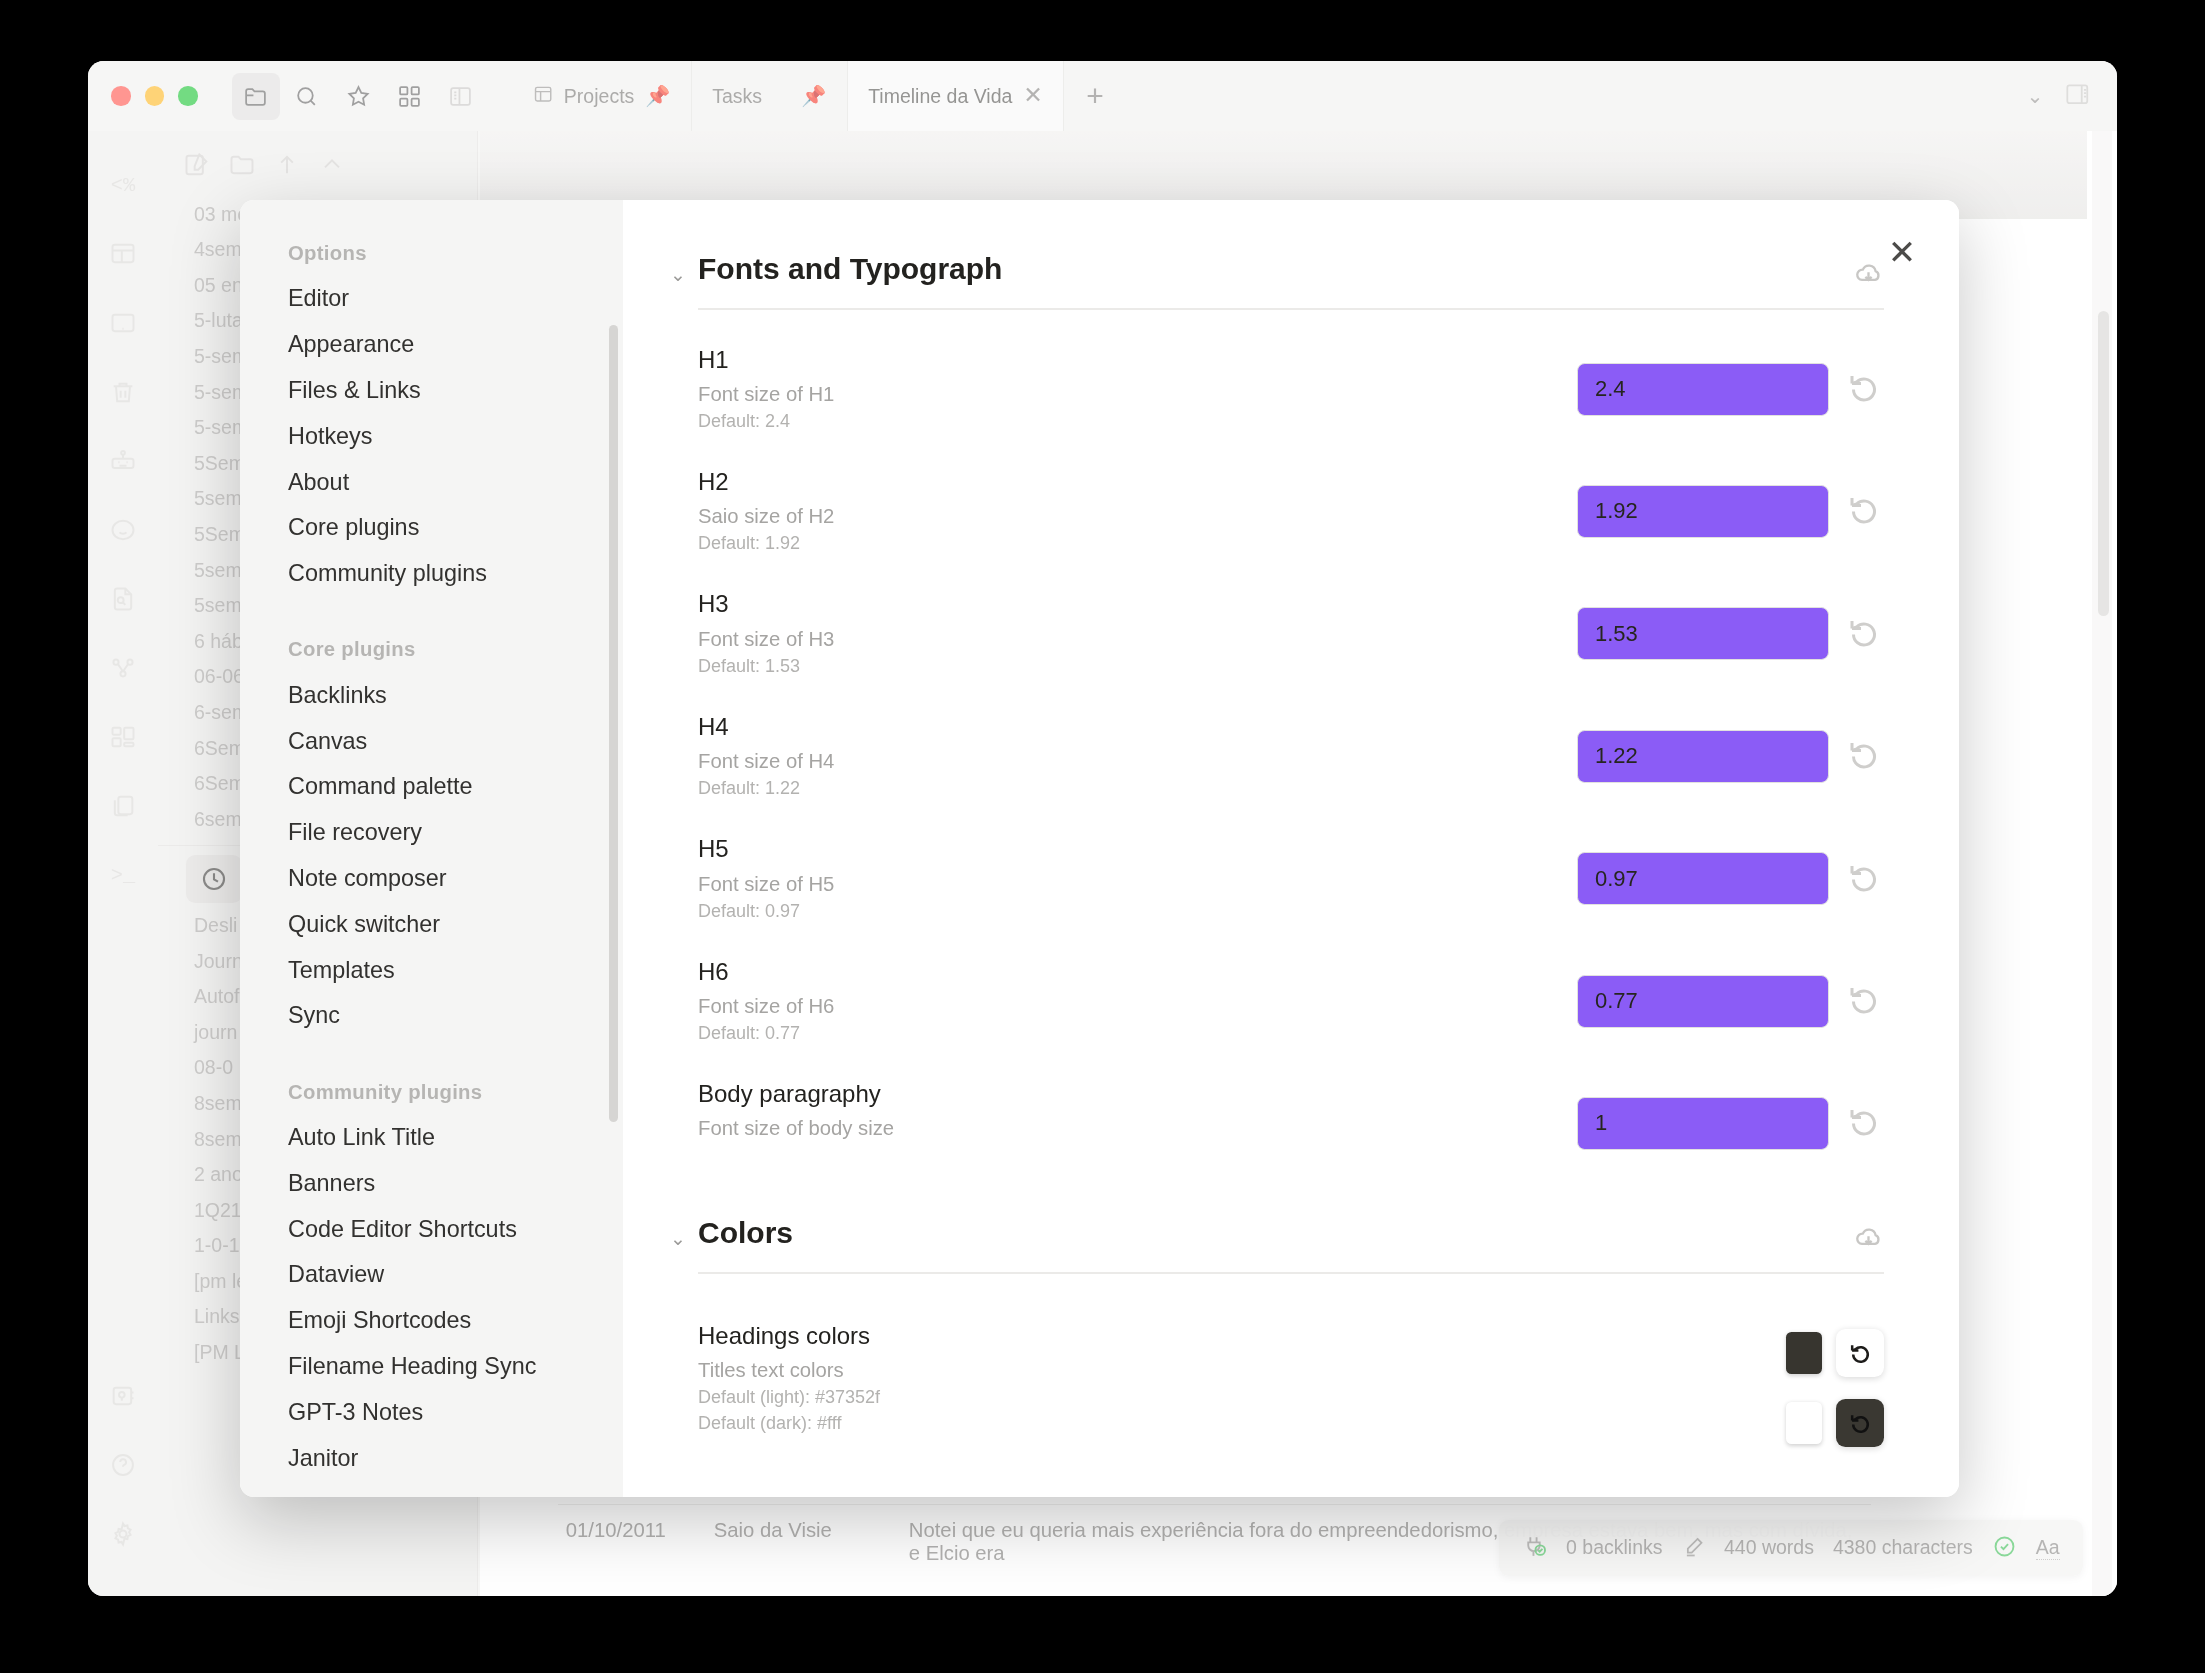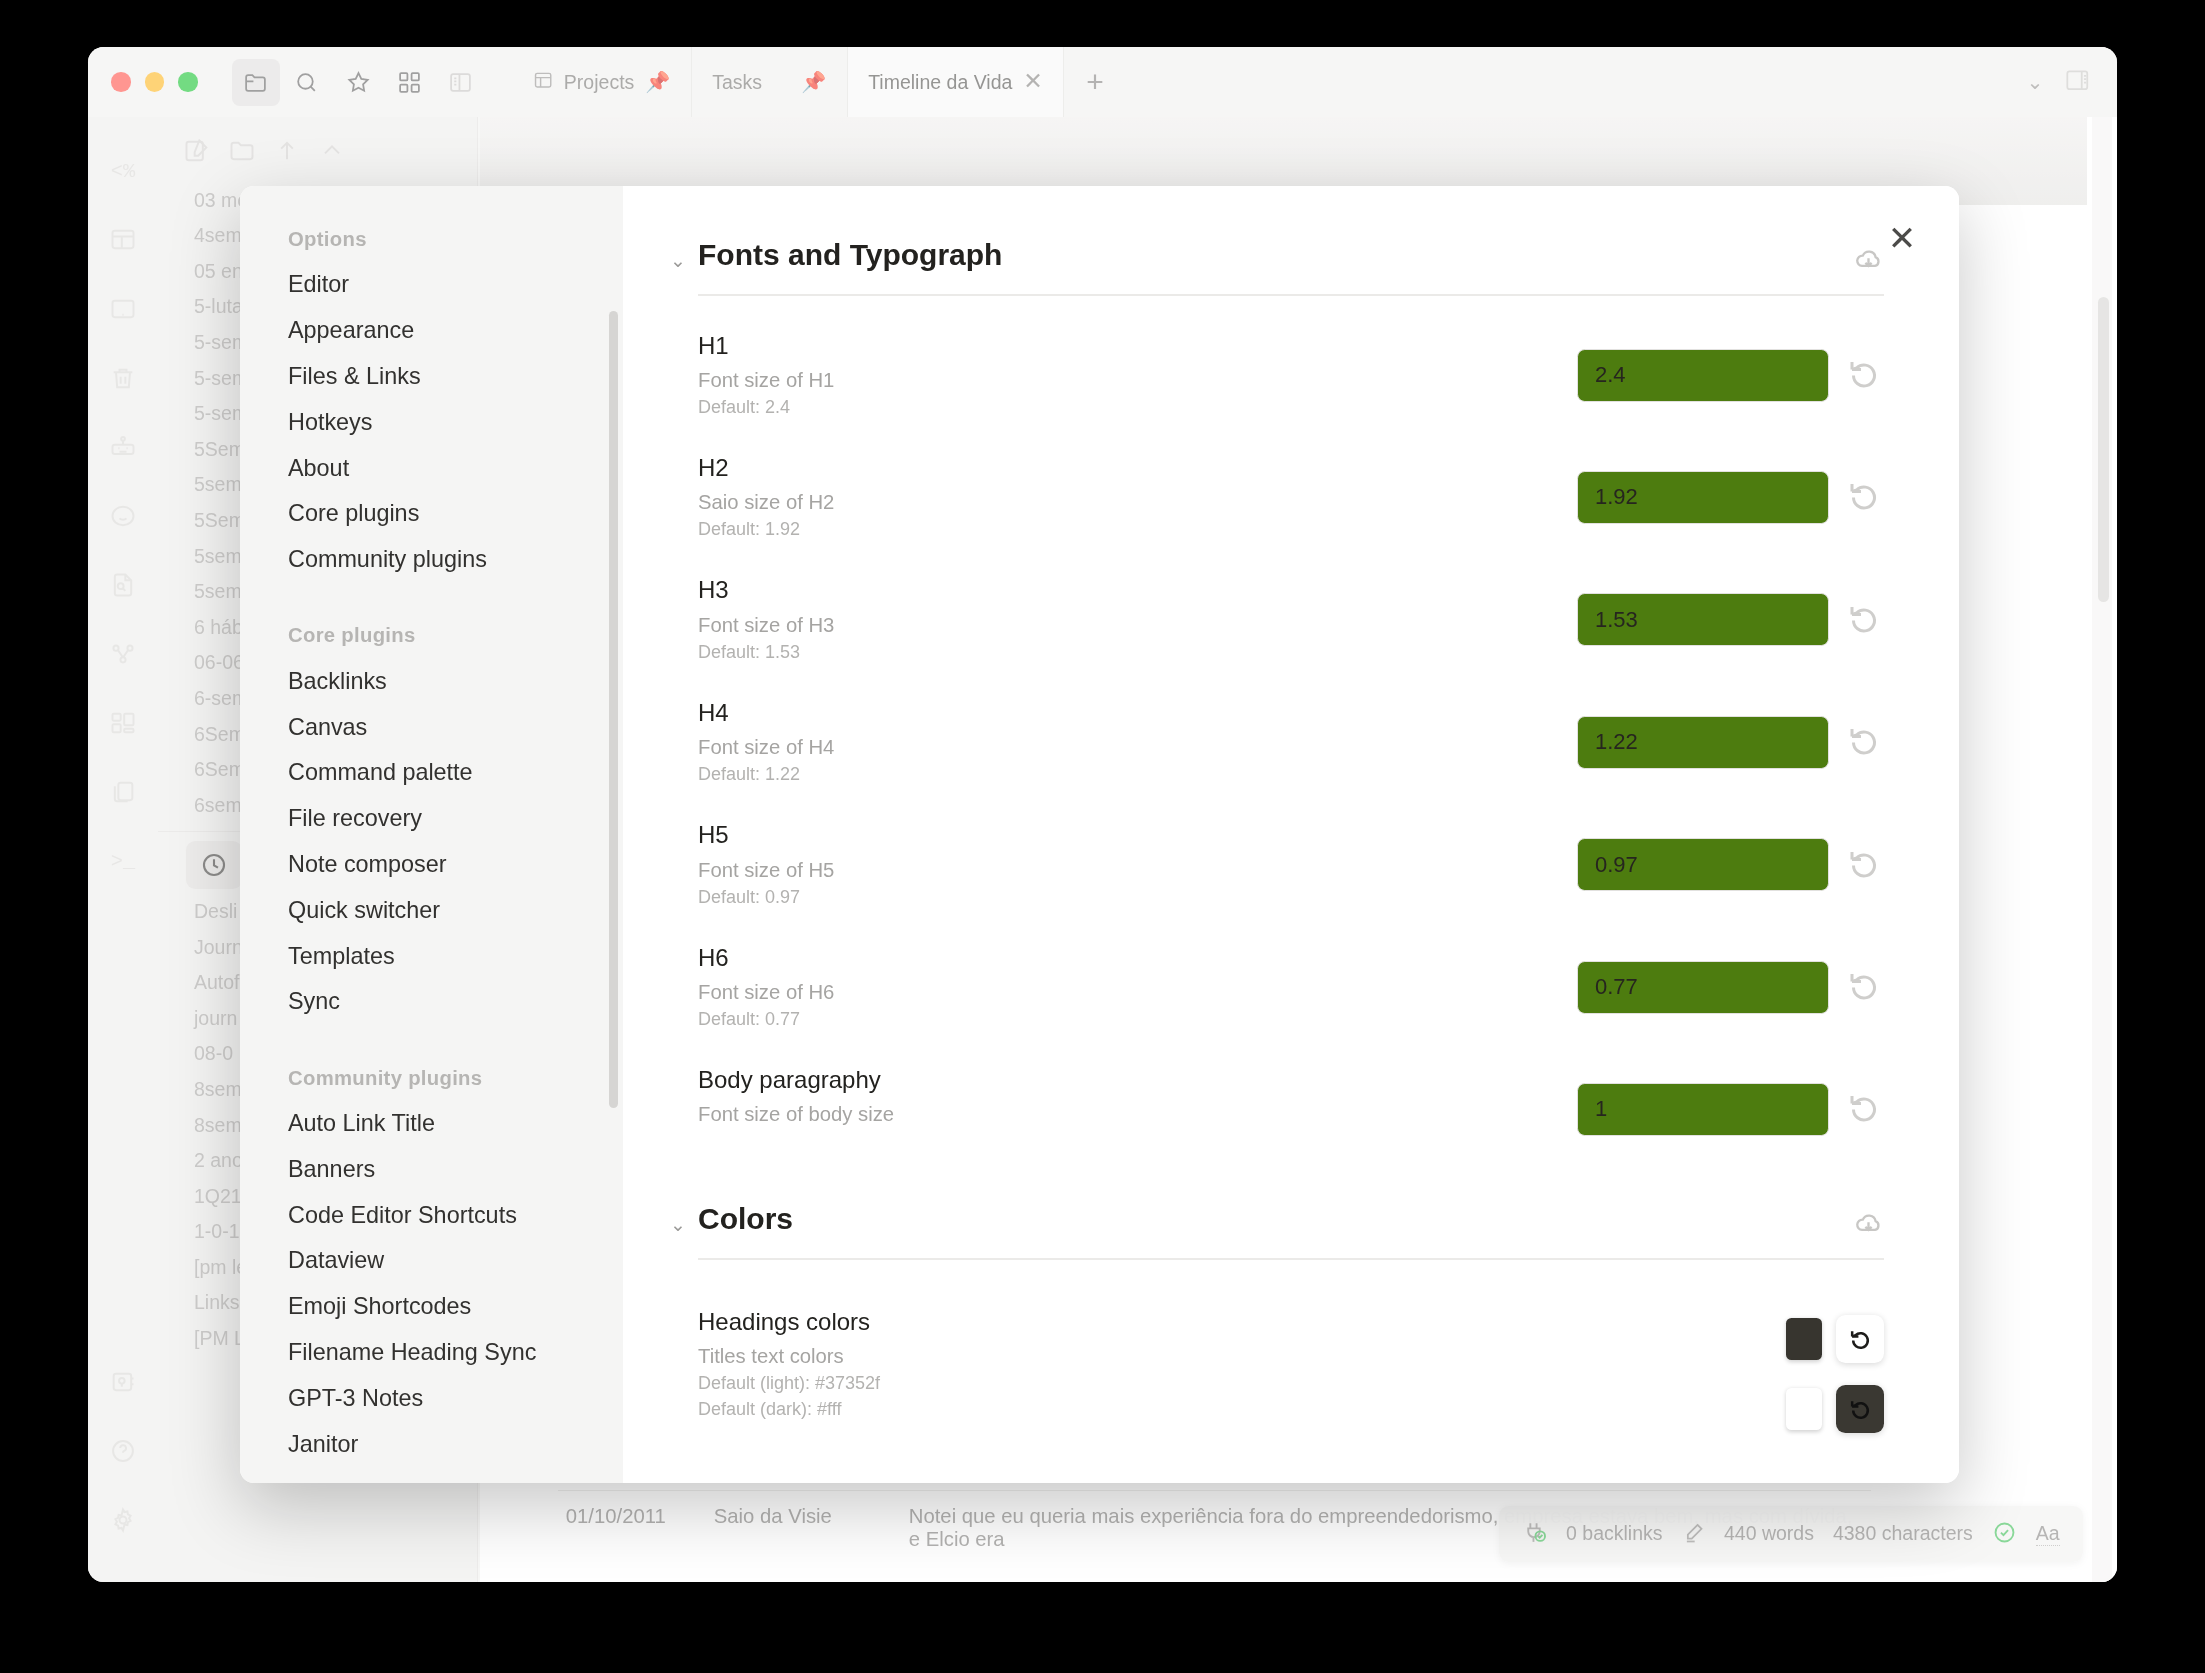--- a/index.html
+++ b/index.html
@@ -1,21 +1,21 @@
 <!DOCTYPE html>
 <html style="font-size:12.5px"><head>
 <meta charset="utf-8">
 <style>
   * { box-sizing: border-box; margin:0; padding:0; }
   html,body { width:2205px; height:1674px; background:#000; overflow:hidden;
               font-family:"Liberation Sans", sans-serif; }
 
   
   #app-window{
-    position:absolute; left:88px; top:47px; width:2029px; height:1535px;
+    position:absolute; left:88px; top:61px; width:2029px; height:1535px;
     background:#f3f3f2; border-radius:15.6px; overflow:hidden;
     box-shadow:0 17px 55px rgba(0,0,0,.45);
   }
 
   
   #titlebar{ position:absolute; left:0; top:0; width:100%; height:70px;
              background:#f2f1f0; display:flex; align-items:center; }
   #traffic{ display:flex; gap:14px; padding-left:23.4px; }
   .tl{ width:19.5px; height:19.5px; border-radius:50%; }
   .tl.red{background:#ff5f57;} .tl.yellow{background:#febc2e;} .tl.green{background:#28c840;}
@@ -118,21 +118,21 @@
   .sect-cloud svg{ stroke:#c8c7c5; fill:none; stroke-width:1.8; }
   .sect-rule{ height:1.6px; background:#ebeae8; margin:22px 75px 0 75px; }
 
   .srow{ display:flex; align-items:flex-start; padding:36px 75px 0 75px; }
   .srow .sinfo{ flex:1; }
   .sname{ font-size:24px; color:#23221f; }
   .sdesc{ font-size:20.3px; color:#a5a4a2; margin-top:9.4px; }
   .sdef{ font-size:18px; color:#b3b2b0; margin-top:5px; }
   .sctl{ display:flex; align-items:center; gap:17px; padding-top:17px; }
   .numinput{ width:252px; height:53px; border:1.6px solid #e2e1df; border-radius:7.8px;
-             background:#4d7c0f; font-size:22px; color:#26251f;
+             background:#8b5cf6; font-size:22px; color:#26251f;
              display:flex; align-items:center; padding-left:17px; }
   .reset{ width:38px; height:38px; }
   .reset svg{ stroke:#cfcecc; fill:none; stroke-width:2; }
 
   .colorrow{ display:flex; padding:31px 75px 0 75px; }
   .cinfo{ flex:1; }
   .cswatches{ display:flex; flex-direction:column; gap:22px; padding-top:7.8px; }
   .swline{ display:flex; align-items:center; gap:14px; }
   .sw{ width:36px; height:42px; border-radius:5.5px; box-shadow:0 1.6px 4.7px rgba(0,0,0,.18); }
   .rbtn{ width:48px; height:48px; border-radius:9.4px; display:flex;

